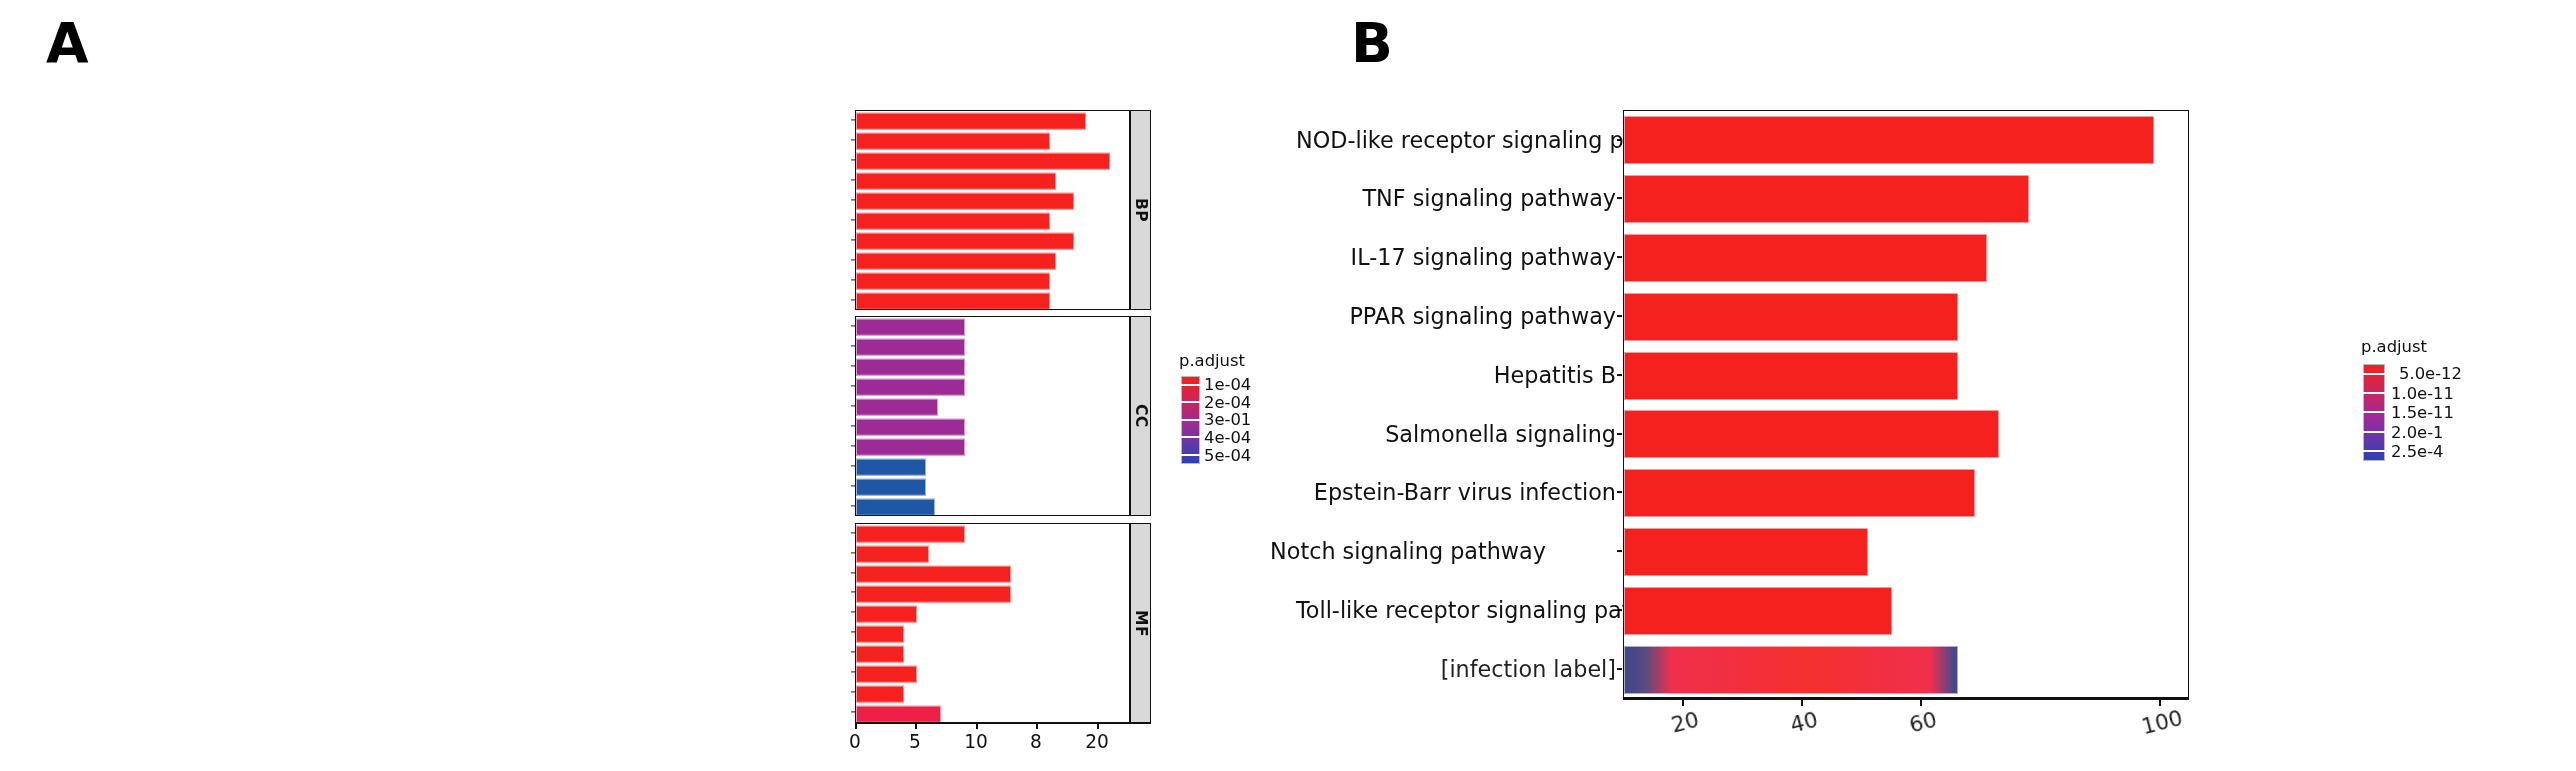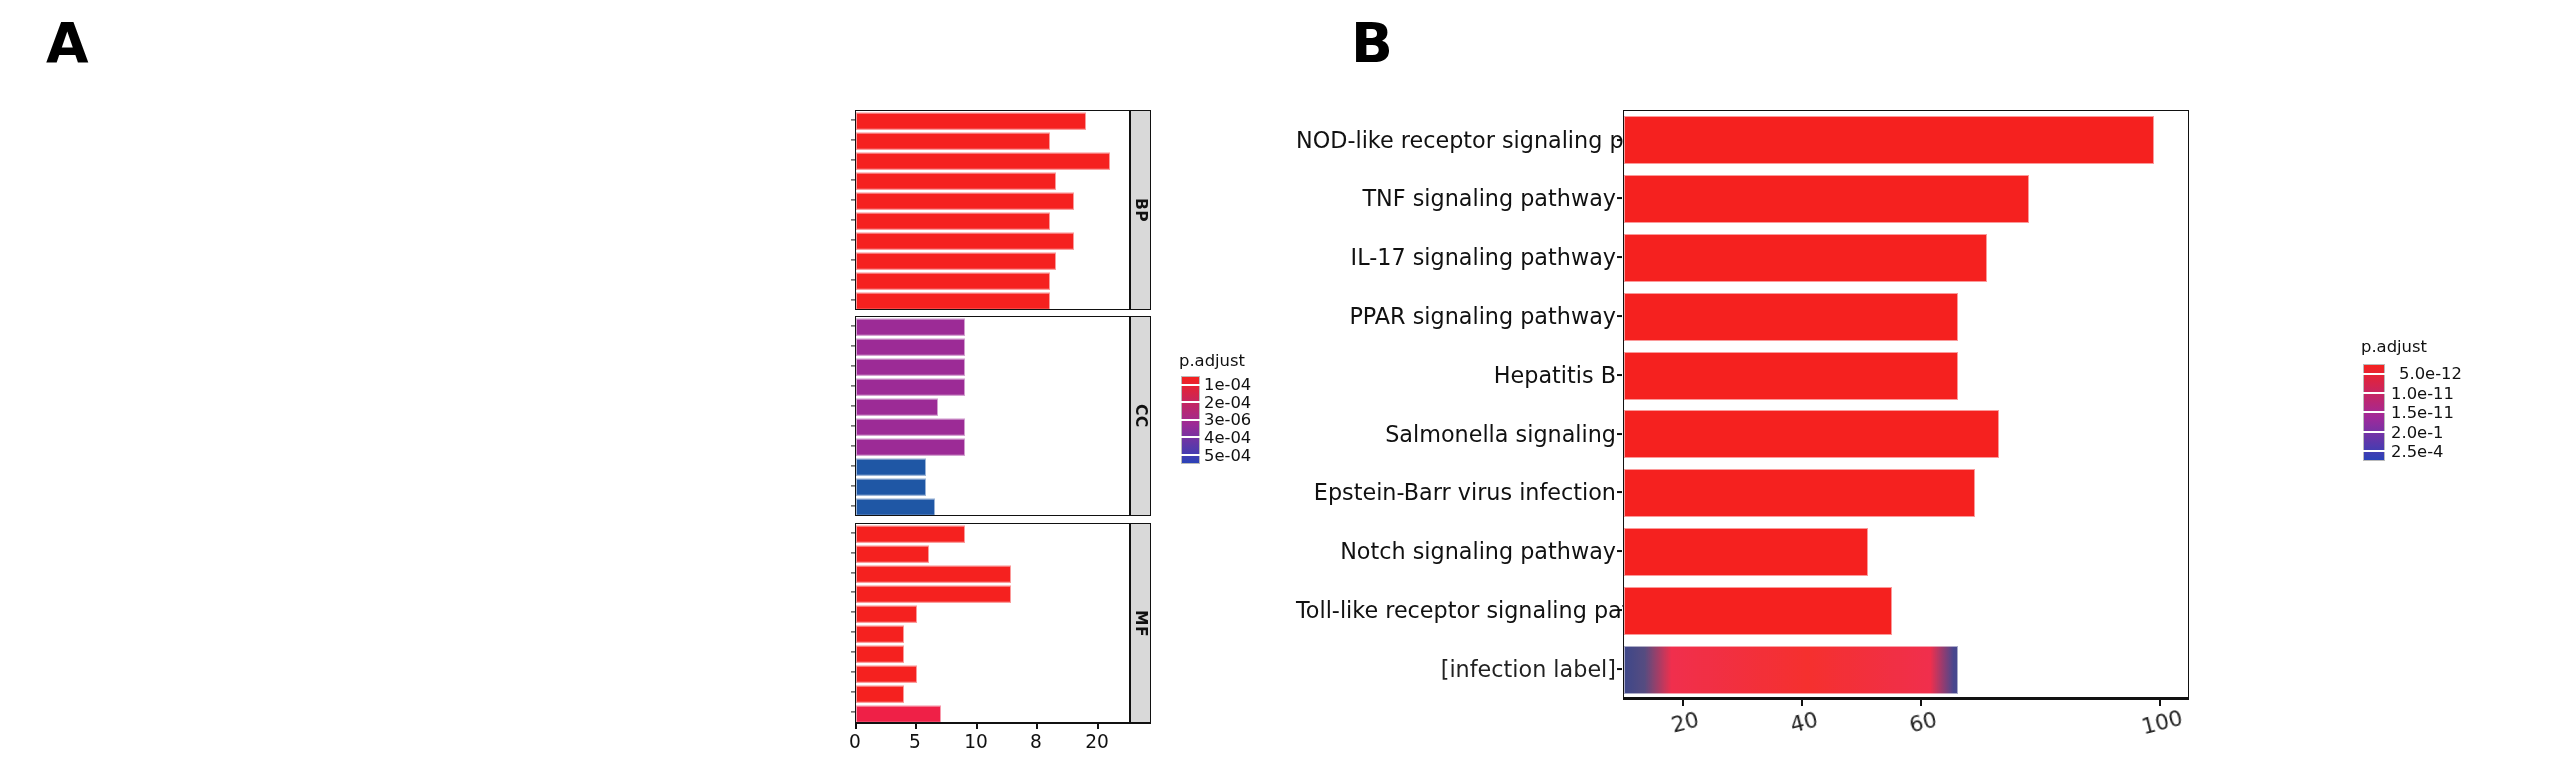--- a/index.html
+++ b/index.html
@@ -242,21 +242,21 @@
         <div class="axis-ticklabel" style="left:1097px; top:731px;">20</div>
       </div>
     <div class="legend" id="a-legend" style="left:1179px; top:351px; width:127px; height:134px;">
         <div class="legend-title" style="left:0; top:0;">p.adjust</div>
         <div class="legend-bar" style="left:1.5px; top:24.6px; width:19.4px; height:88px;background:linear-gradient(to bottom, #f5211f 0%, #9c2b96 55%, #2b42b8 100%);"></div>
         <div class="legend-tick" style="left:1.5px; top:33px; width:19.4px;"></div>
         <div class="legend-ticklabel" style="left:25px; top:33px;">1e-04</div>
         <div class="legend-tick" style="left:1.5px; top:50px; width:19.4px;"></div>
         <div class="legend-ticklabel" style="left:25px; top:51px;">2e-04</div>
         <div class="legend-tick" style="left:1.5px; top:68px; width:19.4px;"></div>
-        <div class="legend-ticklabel" style="left:25px; top:68px;">3e-06</div>
+        <div class="legend-ticklabel" style="left:25px; top:68px;">3e-01</div>
         <div class="legend-tick" style="left:1.5px; top:85px; width:19.4px;"></div>
         <div class="legend-ticklabel" style="left:25px; top:86px;">4e-04</div>
         <div class="legend-tick" style="left:1.5px; top:103px; width:19.4px;"></div>
         <div class="legend-ticklabel" style="left:25px; top:104px;">5e-04</div>
       </div>
   </div>
 
   <div class="chart" id="panel-b" style="left:1310px; top:0; width:1266px; height:771px;">
     <div id="b-labels">
         <div class="b-tickmark" style="left:307px; top:140px;"></div>
@@ -267,21 +267,21 @@
         <div class="b-cat-label" style="right:960px; top:257px; width:320px;">IL-17 signaling pathway</div>
         <div class="b-tickmark" style="left:307px; top:316px;"></div>
         <div class="b-cat-label" style="right:960px; top:316px; width:320px;">PPAR signaling pathway</div>
         <div class="b-tickmark" style="left:307px; top:375px;"></div>
         <div class="b-cat-label" style="right:960px; top:375px; width:320px;">Hepatitis B</div>
         <div class="b-tickmark" style="left:307px; top:434px;"></div>
         <div class="b-cat-label" style="right:960px; top:434px; width:320px;">Salmonella signaling</div>
         <div class="b-tickmark" style="left:307px; top:492px;"></div>
         <div class="b-cat-label" style="right:960px; top:492px; width:320px;">Epstein-Barr virus infection</div>
         <div class="b-tickmark" style="left:307px; top:551px;"></div>
-        <div class="b-cat-label" style="right:960px; top:551px; width:320px;">Notch signaling pathway</div>
+        <div class="b-cat-label" style="right:1008px; top:551px; width:320px;text-align:center;">Notch signaling pathway</div>
         <div class="b-tickmark" style="left:307px; top:610px;"></div>
         <div class="b-cat-label" style="right:960px; top:610px; width:320px;">Toll-like receptor signaling pathway</div>
         <div class="b-tickmark" style="left:307px; top:669px;"></div>
         <div class="b-cat-label garbled" style="right:960px; top:669px; width:320px;">[infection label]</div>
       </div>
     <div class="plotbox" id="b-plot" style="left:313px; top:110px; width:566px; height:588px;">
         <div class="bar" style="top:29px; width:530px; height:48px;background:#f5211f;"></div>
         <div class="bar" style="top:88px; width:405px; height:48px;background:#f5211f;"></div>
         <div class="bar" style="top:147px; width:363px; height:48px;background:#f5211f;"></div>
         <div class="bar" style="top:206px; width:334px; height:48px;background:#f5211f;"></div>

